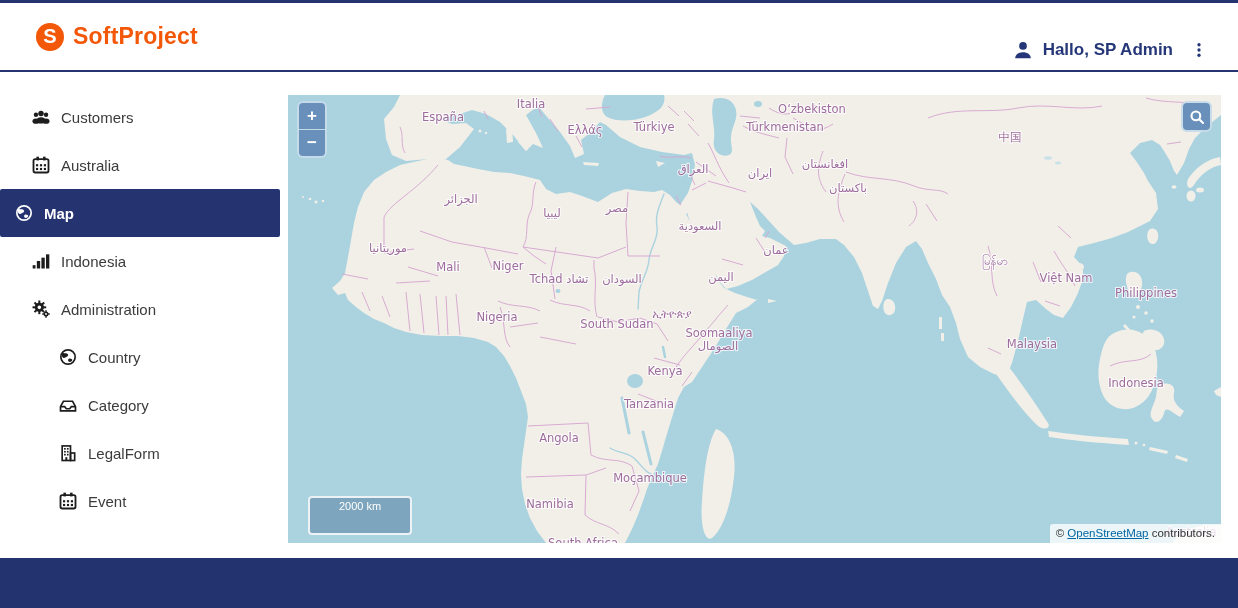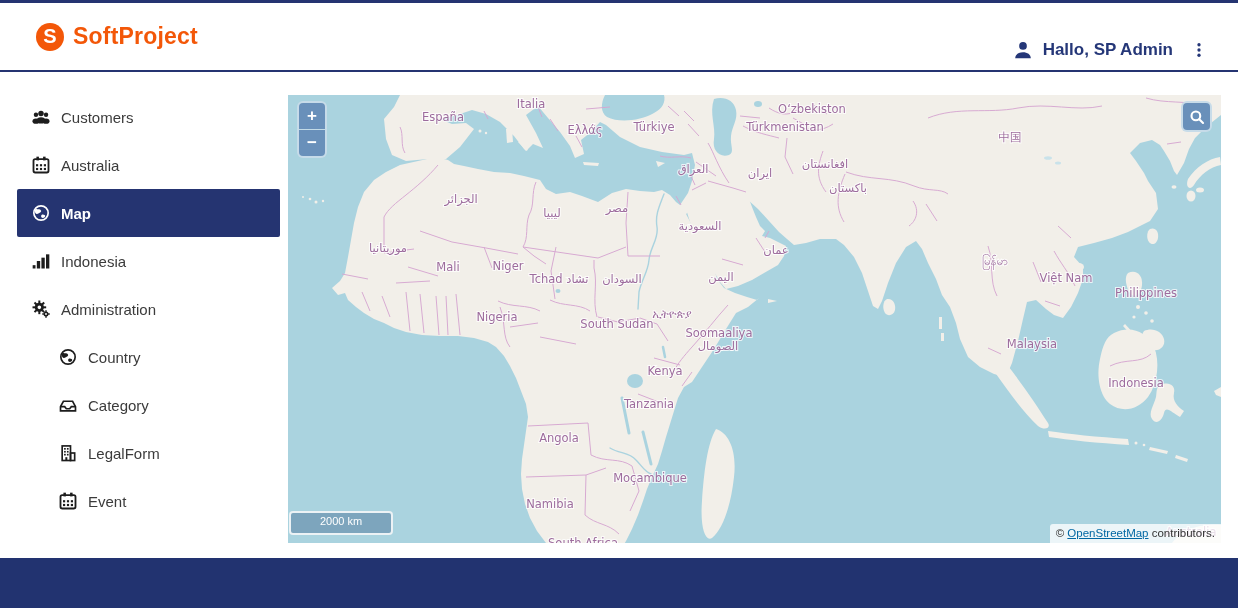--- a/index.html
+++ b/index.html
@@ -19,38 +19,38 @@
   .sep { height:2px; background:#253471; }
   .content { position:relative; height:486px; background:#fff; }
   
   .sidebar { position:absolute; left:0; top:21px; width:311px; }
   .side-item { height:48px; display:flex; align-items:center; padding-left:30px;
     color:#3b3b3b; font-size:15px; cursor:pointer; }
   .side-item .icn { width:22px; height:22px; margin-right:9px; display:flex;
     align-items:center; justify-content:center; color:#1d1d1d; flex:0 0 22px; }
   .side-item.sub { padding-left:57px; }
   .side-item.active { background:#253471; color:#fff; font-weight:bold;
-    margin:0 31px 0 17px; padding-left:13px; border-radius:2px; }
+    margin:0 31px 0 0; padding-left:13px; border-radius:2px; }
   .side-item.active .icn { color:#fff; }
   
   .map-wrap { position:absolute; left:288px; top:23px; width:933px; height:448px;
     background:#aad3df; cursor:grab; }
   .map-wrap svg.world { position:absolute; left:0; top:0; }
   .ctl { position:absolute; border:2px solid rgba(200,220,233,.85); border-radius:6px;
     background:rgba(200,220,233,.85); }
   .ctl button { display:block; width:26px; height:26px; border:0; background:#6990ba;
     color:#fff; font-size:17px; font-weight:bold; line-height:24px; text-align:center;
     cursor:pointer; font-family:"Liberation Sans",sans-serif; }
   .zoom-ctl { left:9px; top:6px; }
   .zoom-ctl button:first-child { border-radius:4px 4px 0 0; margin-bottom:1px; }
   .zoom-ctl button:last-child { border-radius:0 0 4px 4px; }
   .search-ctl { right:9px; top:6px; }
   .search-ctl button { width:27px; height:27px; border-radius:4px; display:flex;
     align-items:center; justify-content:center; }
-  .scale { position:absolute; left:1px; bottom:8px; width:104px; height:24px;
+  .scale { position:absolute; left:20px; bottom:8px; width:104px; height:39px;
     background:rgba(80,120,155,.5); border:2px solid rgba(255,255,255,.85);
     border-radius:4px; color:#fff; font-size:11px; text-align:center; line-height:17px; }
   .attrib { position:absolute; right:0; bottom:0; background:rgba(255,255,255,.78);
     padding:3px 6px 4px; font-size:11.5px; color:#333; border-top-left-radius:3px; }
   .attrib a { color:#0067a3; text-decoration:underline; cursor:pointer; }
   #map-labels text { fill:#9d6c9d; font-size:11.5px; text-anchor:middle;
     font-family:"DejaVu Sans", sans-serif; paint-order:stroke;
     stroke:rgba(255,255,255,.75); stroke-width:2.2px; }
   footer { height:50px; background:#223370; }
 </style>

